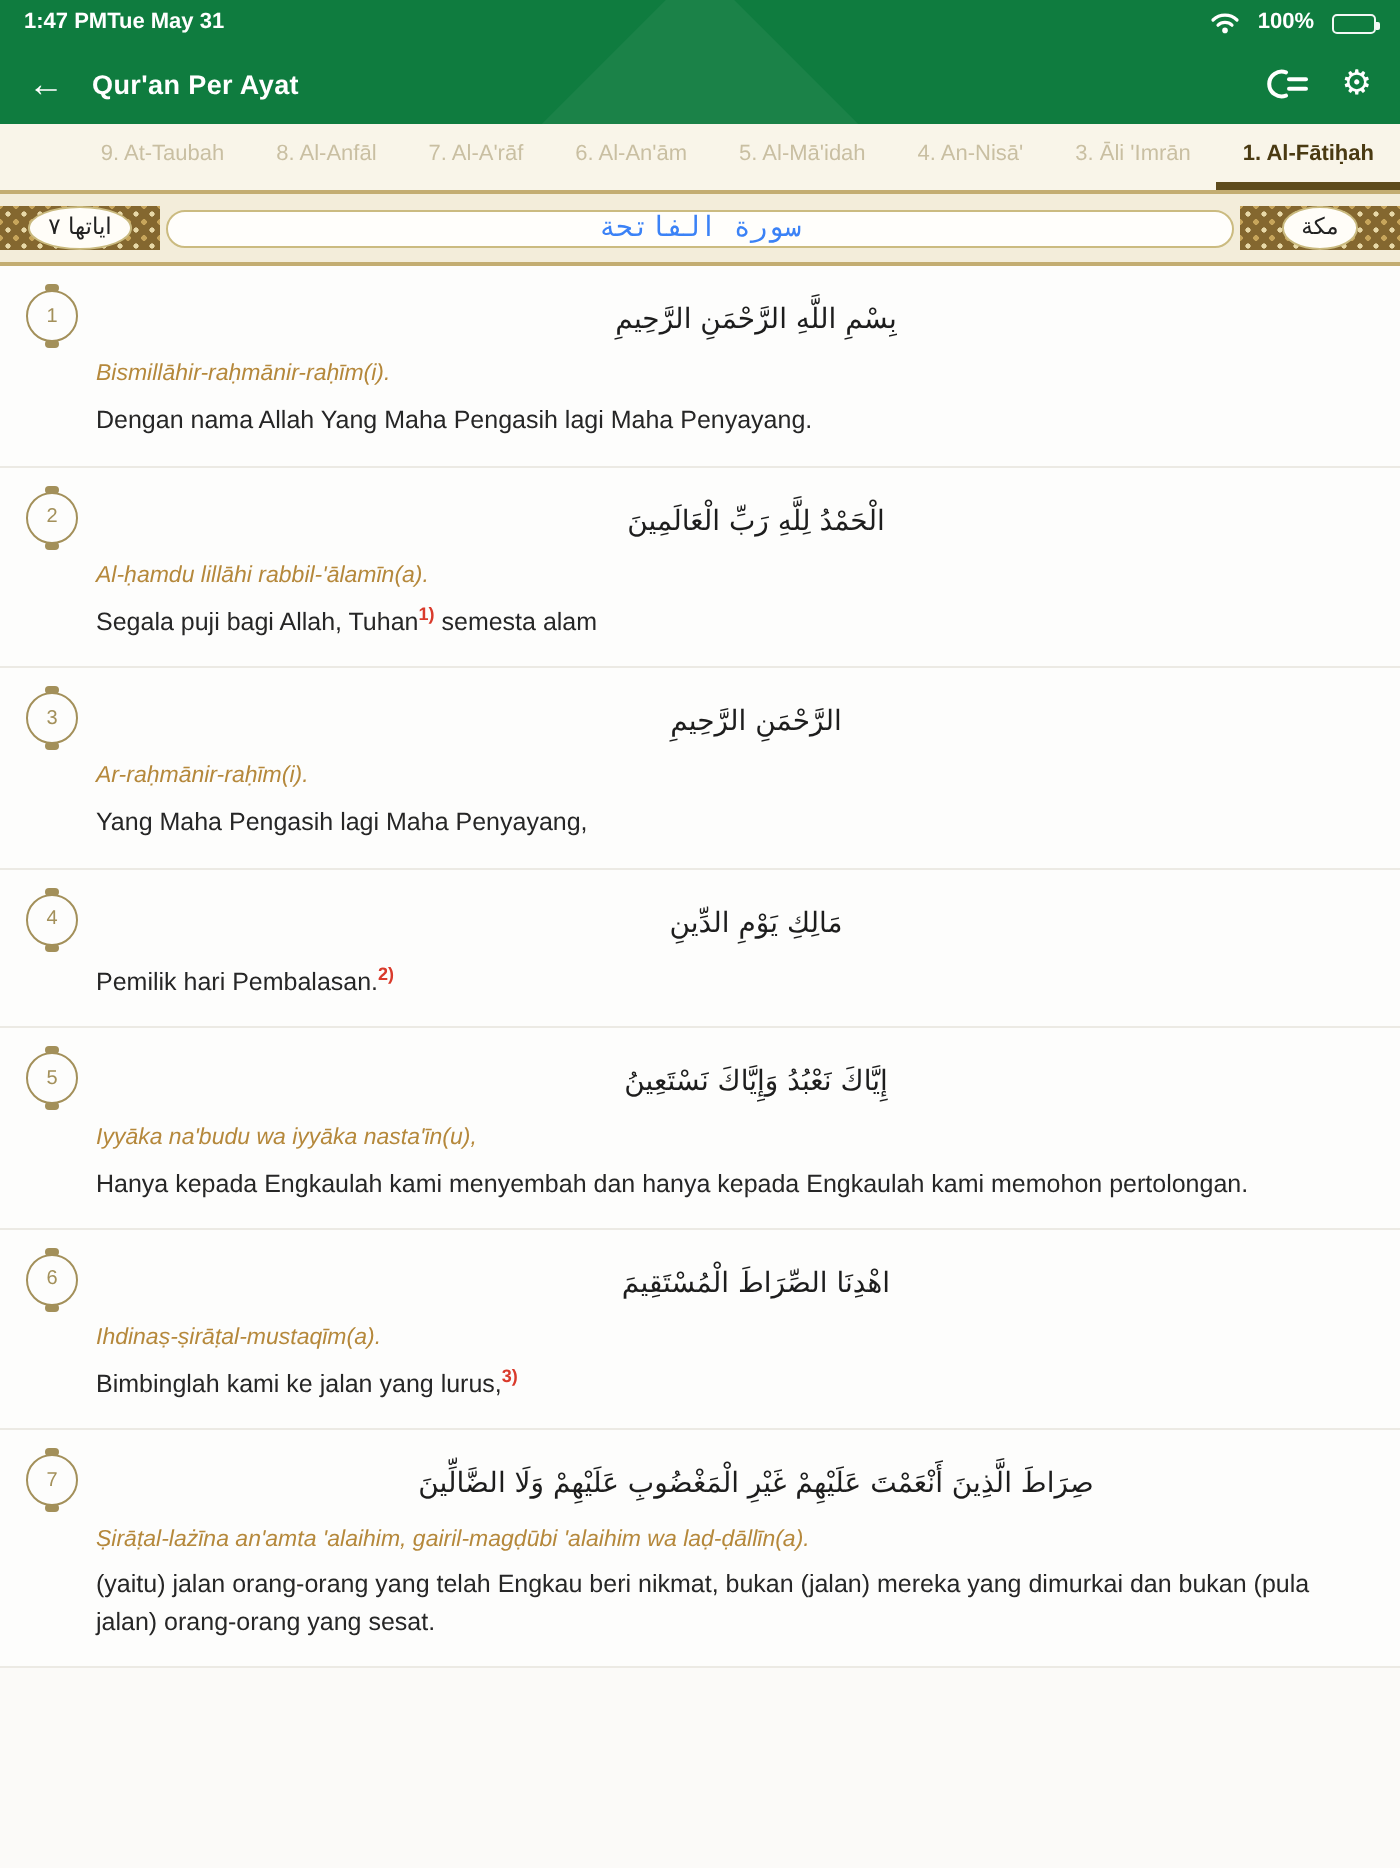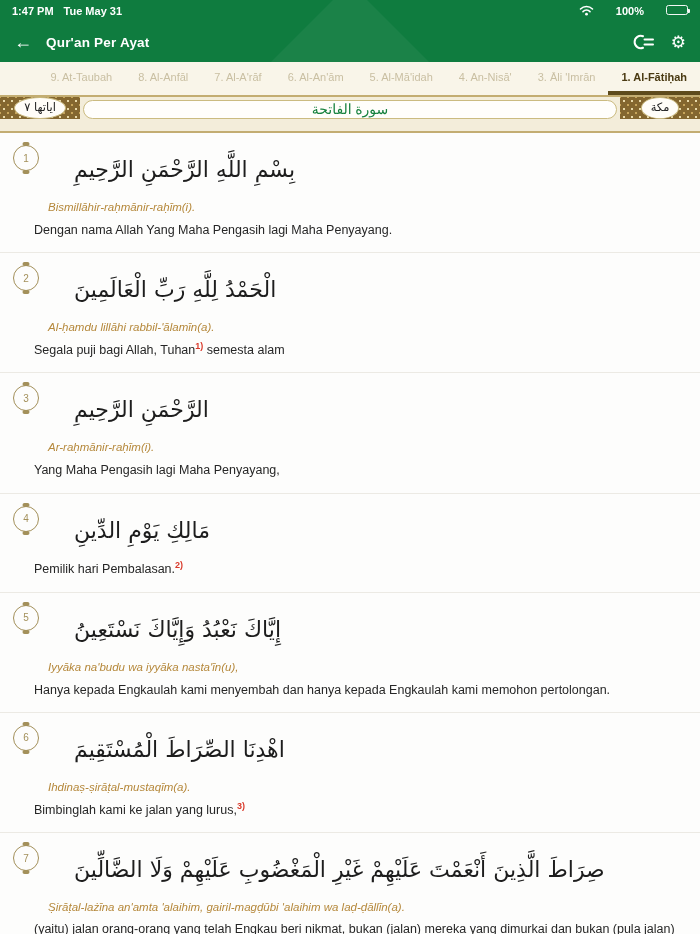--- a/index.html
+++ b/index.html
@@ -6,22 +6,22 @@
   html,body { width:700px; }
   body { font-family:"Liberation Sans", sans-serif; background:#fff; }
   #screen { position:relative; width:700px; height:934px; overflow:hidden; background:#FBFAF8; }
 
   
   .header { position:relative; background:#0F7C3F; color:#fff; overflow:hidden; }
   .header::after { content:""; position:absolute; left:50%; top:14px; width:150px; height:150px;
     transform:translateX(-50%) rotate(45deg); background:rgba(255,255,255,0.05); pointer-events:none; }
   .statusbar { height:22px; display:flex; align-items:center; justify-content:space-between;
     padding:0 12px; font-size:11px; font-weight:bold; position:relative; z-index:2; }
-  .status-left { display:flex; gap:10px; align-items:center; }
-  .status-right { display:flex; gap:22px; align-items:flex-start; }
+  .status-left { display:flex; align-items:center; }
+  .status-right { display:flex; gap:9px; align-items:flex-end; }
   .battery { position:relative; width:22px; height:10px; border:1px solid rgba(255,255,255,.95);
     border-radius:2.5px; padding:1px; }
   .battery .fill { width:100%; height:100%; background:#fff; border-radius:1px; }
   .battery::after { content:""; position:absolute; right:-3px; top:2.5px; width:2px; height:4px;
     background:rgba(255,255,255,.95); border-radius:0 1px 1px 0; }
   .navbar { height:40px; display:flex; align-items:center; padding:0 14px; gap:14px;
     position:relative; z-index:2; }
   .back-btn { font-size:18px; line-height:1; cursor:pointer; }
   .app-title { font-size:13.5px; font-weight:bold; letter-spacing:.2px; }
   .nav-spacer { flex:1; }
@@ -30,47 +30,47 @@
   .gear { font-family:"DejaVu Sans", sans-serif; font-size:17px; line-height:1; }
 
   
   .tabbar { height:33px; background:#F9F5E9; display:flex; justify-content:flex-end;
     overflow:hidden; white-space:nowrap; }
   .tab { display:flex; align-items:center; padding:0 13px; font-size:11px; color:#C9BFA2;
     cursor:pointer; border-bottom:4px solid transparent; flex:0 0 auto; }
   .tab.active { color:#4A3A12; font-weight:bold; border-bottom-color:#5E4B1C; }
 
   
-  .banner { height:38px; display:flex; align-items:flex-start; background:#F3EDDA;
+  .banner { height:38px; display:flex; align-items:center; background:#F3EDDA;
     border-top:2px solid #C3AD72; border-bottom:2px solid #C3AD72; }
   .ornament { width:80px; flex:0 0 auto; display:flex; align-items:center; justify-content:center;
     background:#84672F;
     background-image:radial-gradient(circle, #E8D9A8 1.2px, transparent 1.4px),
                      radial-gradient(circle, #C7A55B 1.3px, transparent 1.5px);
     background-size:8px 8px, 8px 8px; background-position:0 0, 4px 4px; }
   .oval { background:#FFFDF8; border:1px solid #C9B97E; border-radius:50%; padding:3px 9px;
     font-size:11.5px; color:#222; font-family:"DejaVu Sans", sans-serif; direction:rtl; line-height:1.2; }
   .title-pill { flex:1; margin:3px 3px; background:#FFFEFB; border:1px solid #CBBB80;
     border-radius:16px; display:flex; align-items:center; justify-content:center; }
-  .title-pill span { font-family:Liberation Serif, serif; font-size:14px; color:#15803d; direction:rtl; }
+  .title-pill span { font-family:Liberation Mono, monospace; font-size:14px; color:#3b82f6; direction:rtl; }
 
   
   .verse-list { background:#FDFDFC; }
   .verse { position:relative; padding:10px 14px 13px 14px; border-bottom:1px solid #ECEAE4;
     background:#FDFDFC; cursor:pointer; }
   .badge { position:absolute; left:13px; top:12px; width:26px; height:26px; border:1.4px solid #A3905A;
     border-radius:50%; display:flex; align-items:center; justify-content:center;
     color:#A3905A; font-size:10px; }
   .badge::before, .badge::after { content:""; position:absolute; left:50%; transform:translateX(-50%);
     width:7px; height:4px; background:#A3905A; border-radius:2px; }
   .badge::before { top:-4px; } .badge::after { bottom:-4px; }
-  .arabic-line { direction:rtl; text-align:left; font-family:"DejaVu Sans", sans-serif;
-    font-size:22px; color:#1d1d1d; line-height:2.45; margin:0 4px 2px 60px; }
+  .arabic-line { direction:rtl; text-align:center; font-family:"DejaVu Sans", sans-serif;
+    font-size:14px; color:#1d1d1d; line-height:2.45; margin:0 4px 2px 60px; }
   .translit { margin:4px 0 7px 34px; font-size:11.5px; font-style:italic; color:#B5883B; }
-  .translation { margin-left:20px; font-size:12.5px; color:#262626; line-height:1.45; }
+  .translation { margin-left:34px; font-size:12.5px; color:#262626; line-height:1.45; }
   .fn { color:#D93A2B; font-weight:bold; font-size:9px; }
 </style>
 </head>
 <body>
 
 <div id="screen">
 
   <div class="header">
     <div class="statusbar">
       <div class="status-left">

